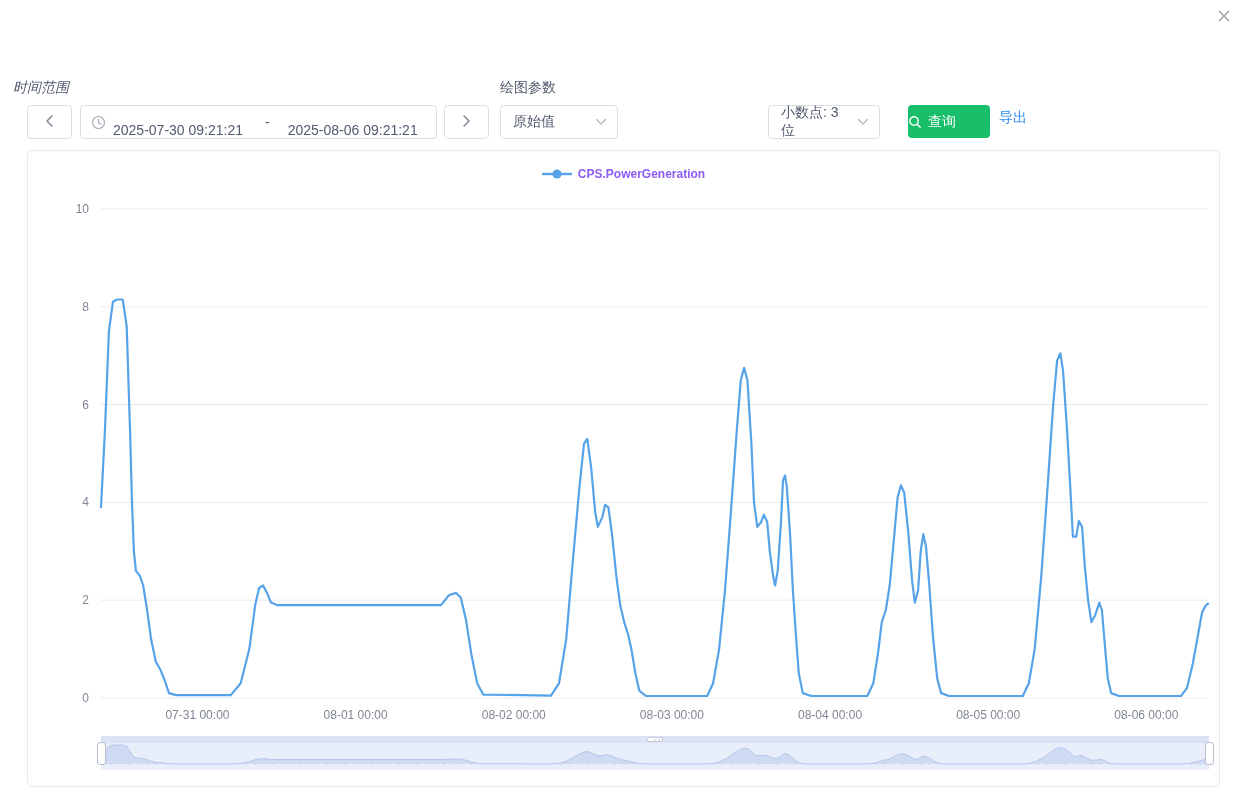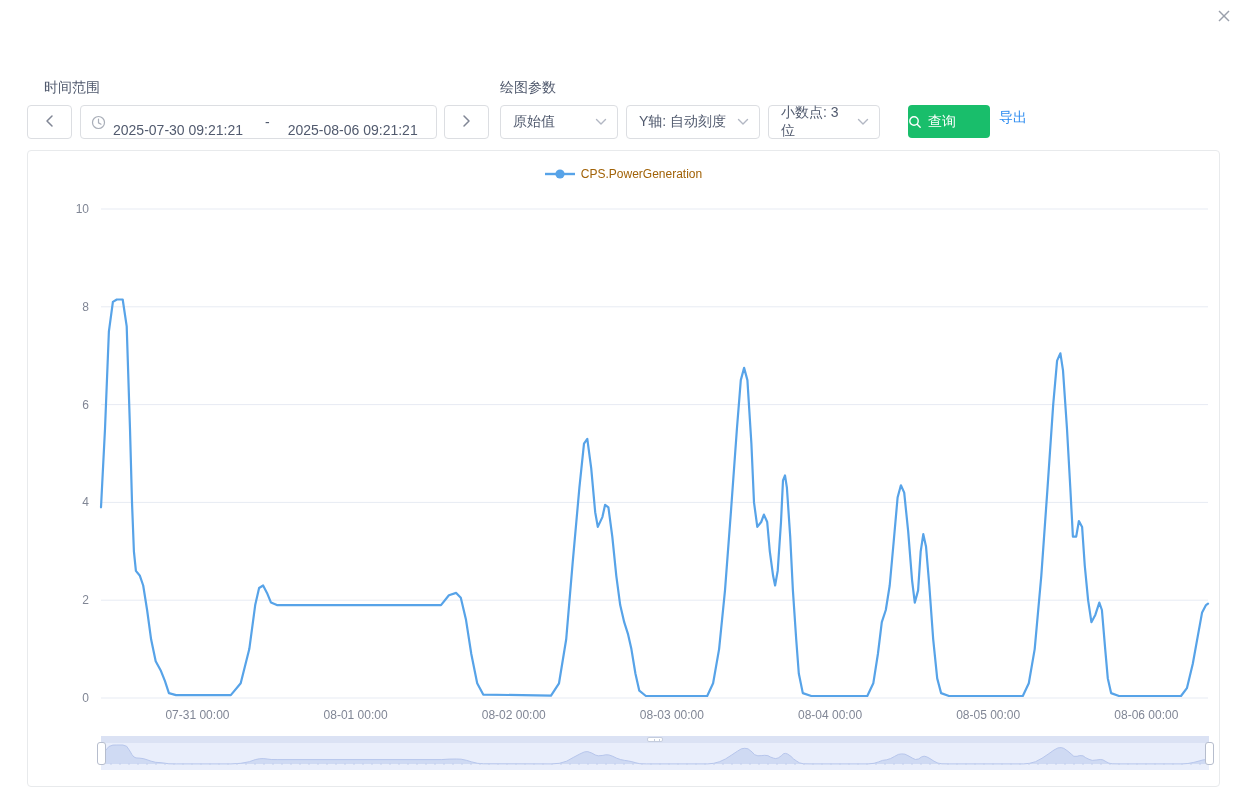--- a/index.html
+++ b/index.html
@@ -6,21 +6,21 @@
   html,body { width:1248px; height:792px; background:#fff; overflow:hidden;
     font-family:"Liberation Sans","DejaVu Sans",sans-serif; color:#515a6e; }
   .page { position:relative; width:1248px; height:792px; }
 
   
   .close-btn { position:absolute; top:4px; right:12px; width:24px; height:24px;
     display:flex; align-items:center; justify-content:center; cursor:pointer; }
 
   
   .group-label { position:absolute; top:79px; font-size:14px; color:#515a6e; }
-  #lbl-time { left:44px; }
+  #lbl-time { left:13px;font-style:italic; }
   #lbl-params { left:500px; }
 
   
   .ctrl { position:absolute; top:105px; height:34px; border:1px solid #dcdee2;
     border-radius:4px; background:#fff; display:flex; align-items:center; font-size:14px; }
   .nav-btn { width:45px; justify-content:center; cursor:pointer; }
   #btn-prev { left:27px; }
   #btn-next { left:444px; }
   .date-input { left:80px; width:357px; padding:0 10px; cursor:pointer; }
   .date-input .txt { color:#515a6e;margin-top:16px; }
@@ -35,21 +35,21 @@
     background:#19be6b; border:none; border-radius:4px; color:#fff; font-size:14px;
     display:flex; align-items:center; justify-content:flex-start; gap:6px; cursor:pointer; }
   .link-export { position:absolute; left:999px; top:101px; height:33px; line-height:33px;
     color:#2d8cf0; font-size:14px; cursor:pointer; }
 
   
   .panel { position:absolute; left:27px; top:150px; width:1193px; height:637px;
     border:1px solid #e8eaec; border-radius:4px; background:#fff; }
   .legend { position:absolute; left:0; top:16px; width:100%; display:flex;
     justify-content:center; align-items:center; gap:6px; cursor:pointer; }
-  .legend-text { font-size:12px; color:#a16207; }
+  .legend-text { font-size:12px; color:#8b5cf6;font-weight:bold; }
   #plot-svg { position:absolute; left:0; top:0; }
   #plot-svg text { font-size:12px; fill:#808695; font-family:"Liberation Sans","DejaVu Sans",sans-serif; }
 
   
   .dz { position:absolute; left:73px; top:585px; width:1108px; height:34px; }
   .dz-strip { position:absolute; left:0; top:0; width:100%; height:7px; background:#dbe2f4; }
   .dz-track { position:absolute; left:0; top:7px; width:100%; height:27px; background:#e9eefb; }
   #mini-svg { position:absolute; left:0; top:0; }
   .dz-handle { position:absolute; top:6px; width:9px; height:23px; background:#fff;
     border:1px solid #b6bdcd; border-radius:3px; z-index:3; cursor:ew-resize; }
@@ -104,28 +104,20 @@
 
   <div class="ctrl select" id="sel-valuetype">
     <span>原始值</span>
     <span class="chev">
       <svg width="12" height="8" viewBox="0 0 12 8">
           <polyline points="1.5,1.5 6,6 10.5,1.5" fill="none" stroke="#b2b7c3" stroke-width="1.4" stroke-linecap="round" stroke-linejoin="round"></polyline>
         </svg>
     </span>
   </div>
 
-  <div class="ctrl select" id="sel-yaxis">
-    <span>Y轴: 自动刻度</span>
-    <span class="chev">
-      <svg width="12" height="8" viewBox="0 0 12 8">
-          <polyline points="1.5,1.5 6,6 10.5,1.5" fill="none" stroke="#b2b7c3" stroke-width="1.4" stroke-linecap="round" stroke-linejoin="round"></polyline>
-        </svg>
-    </span>
-  </div>
 
   <div class="ctrl select" id="sel-decimal">
     <span>小数点: 3位</span>
     <span class="chev">
       <svg width="12" height="8" viewBox="0 0 12 8">
           <polyline points="1.5,1.5 6,6 10.5,1.5" fill="none" stroke="#b2b7c3" stroke-width="1.4" stroke-linecap="round" stroke-linejoin="round"></polyline>
         </svg>
     </span>
   </div>
 

